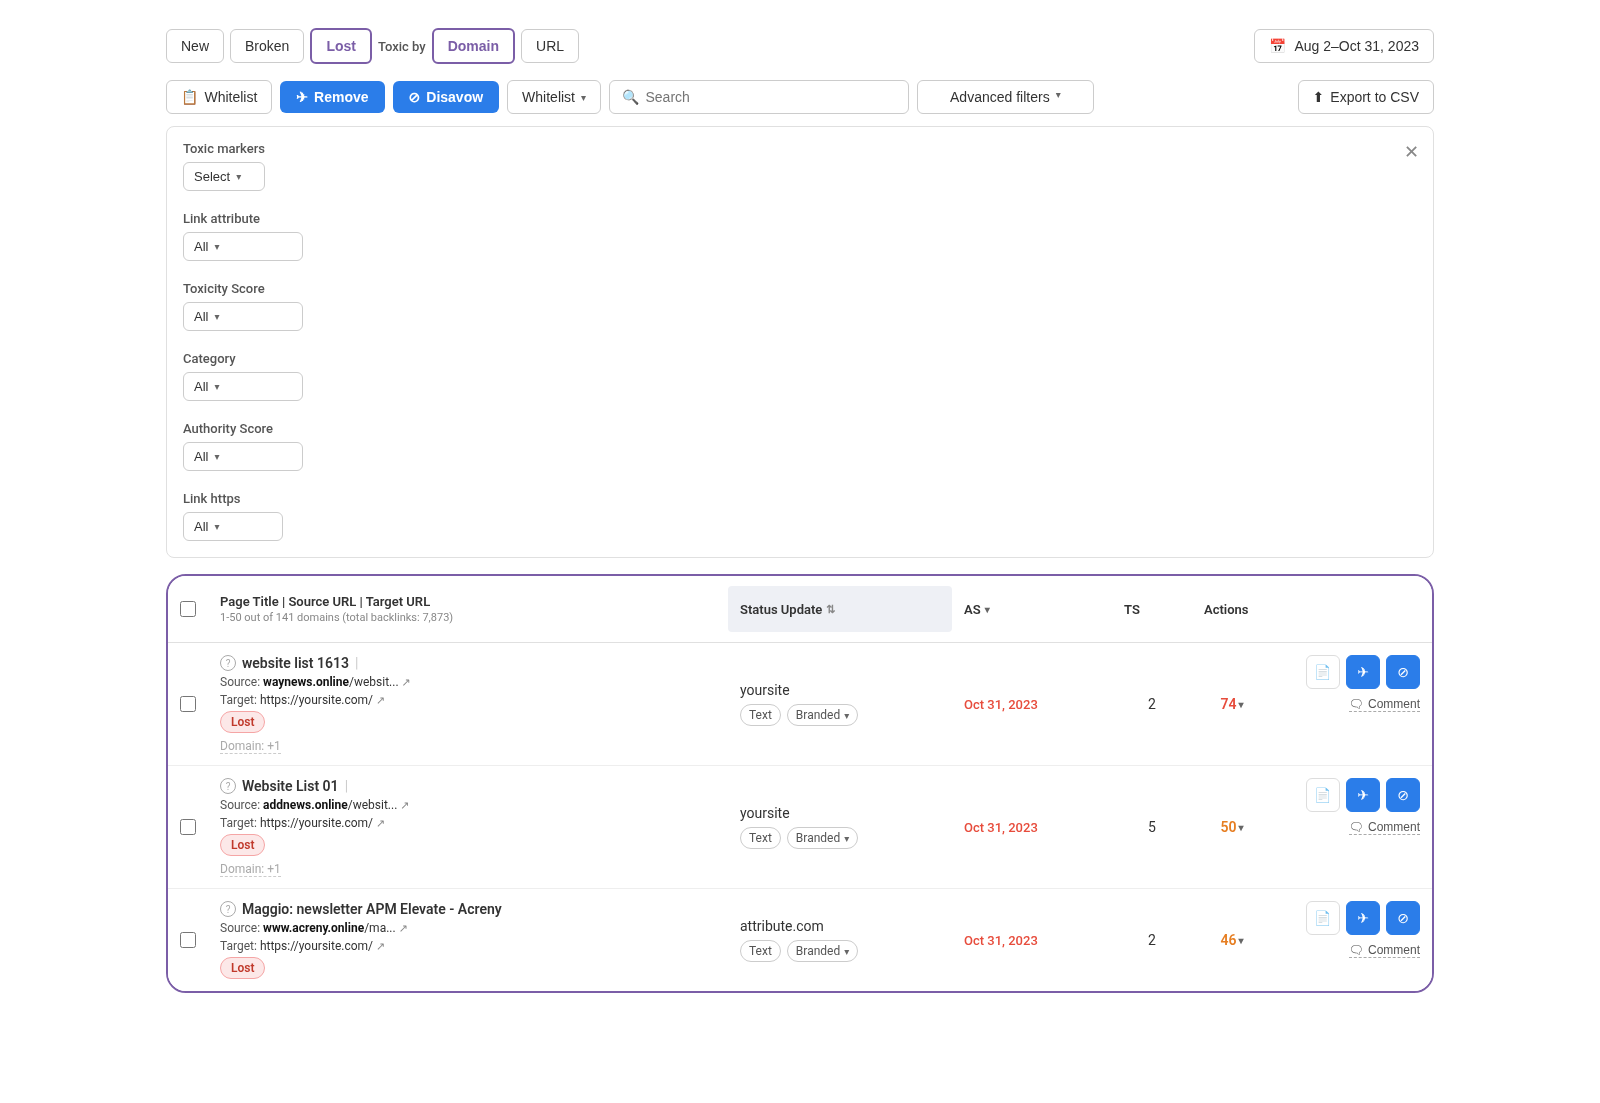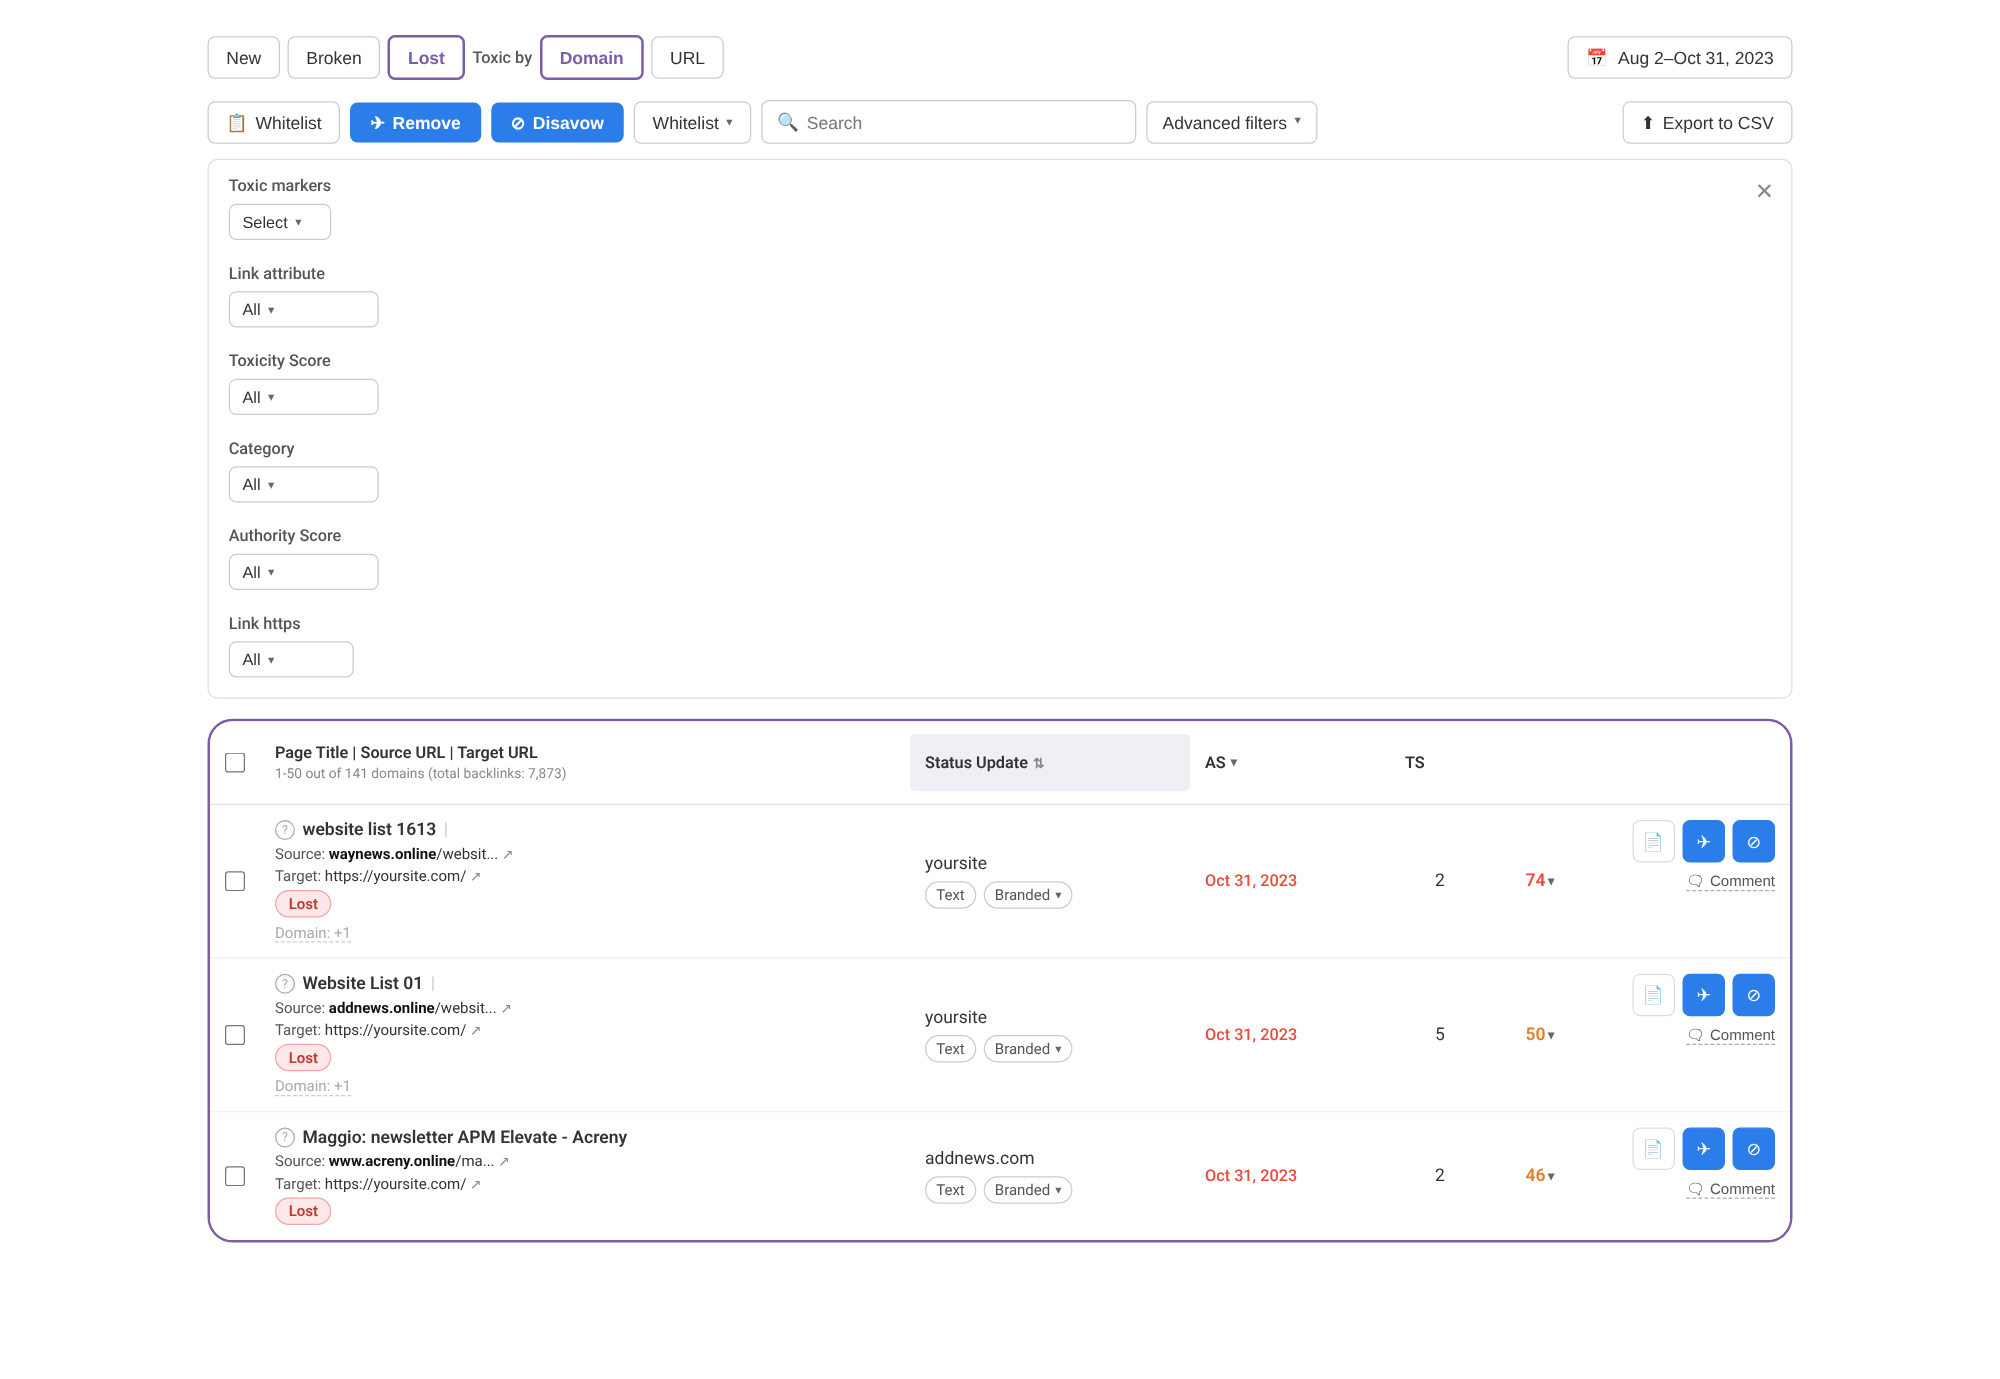--- a/index.html
+++ b/index.html
@@ -152,21 +152,21 @@
       outline: none;
       font-size: 14px;
       color: #333;
       width: 100%;
       background: transparent;
     }
 
     .advanced-filters-btn {
       display: inline-flex;
       gap: 6px;
-      padding: 8px 12px;
+      padding: 8px 32px;
       border-radius: 6px;
       border: 1px solid #ccc;
       background: #fff;
       cursor: pointer;
       font-size: 14px;
       color: #333;
     }
 
     .export-btn {
       display: inline-flex;
@@ -597,20 +597,21 @@
       </div>
       <div class="th status-col">
         <span>Status Update</span>
         <span class="sort-icon">⇅</span>
       </div>
       <div class="th">
         <span>AS</span>
         <span class="chevron">▾</span>
       </div>
       <div class="th">TS</div>
+      <div class="th">Actions</div>
     </div>
 
     <div class="table-row">
       <div class="checkbox-cell">
         <input type="checkbox" style="">
       </div>
       <div class="page-title-cell">
         <div class="page-title-row">
           <span class="help-icon">?</span>
           <span class="page-title-text">website list 1613</span>
@@ -719,21 +720,21 @@
           Source: <a href="#"><strong>www.acreny.online</strong>/ma...</a>
           <span class="external-icon">↗</span>
         </div>
         <div class="page-url-row">
           Target: <a href="#">https://yoursite.com/</a>
           <span class="external-icon">↗</span>
         </div>
         <div><span class="badge-lost">Lost</span></div>
       </div>
       <div class="anchor-cell">
-        <span class="anchor-text">addnews.com</span>
+        <span class="anchor-text">attribute.com</span>
         <div class="tag-row">
           <span class="tag">Text</span>
           <span class="tag">
             Branded
             <span class="chevron">▾</span>
           </span>
         </div>
       </div>
       <div class="status-cell">Oct 31, 2023</div>
       <div class="as-cell">2</div>

